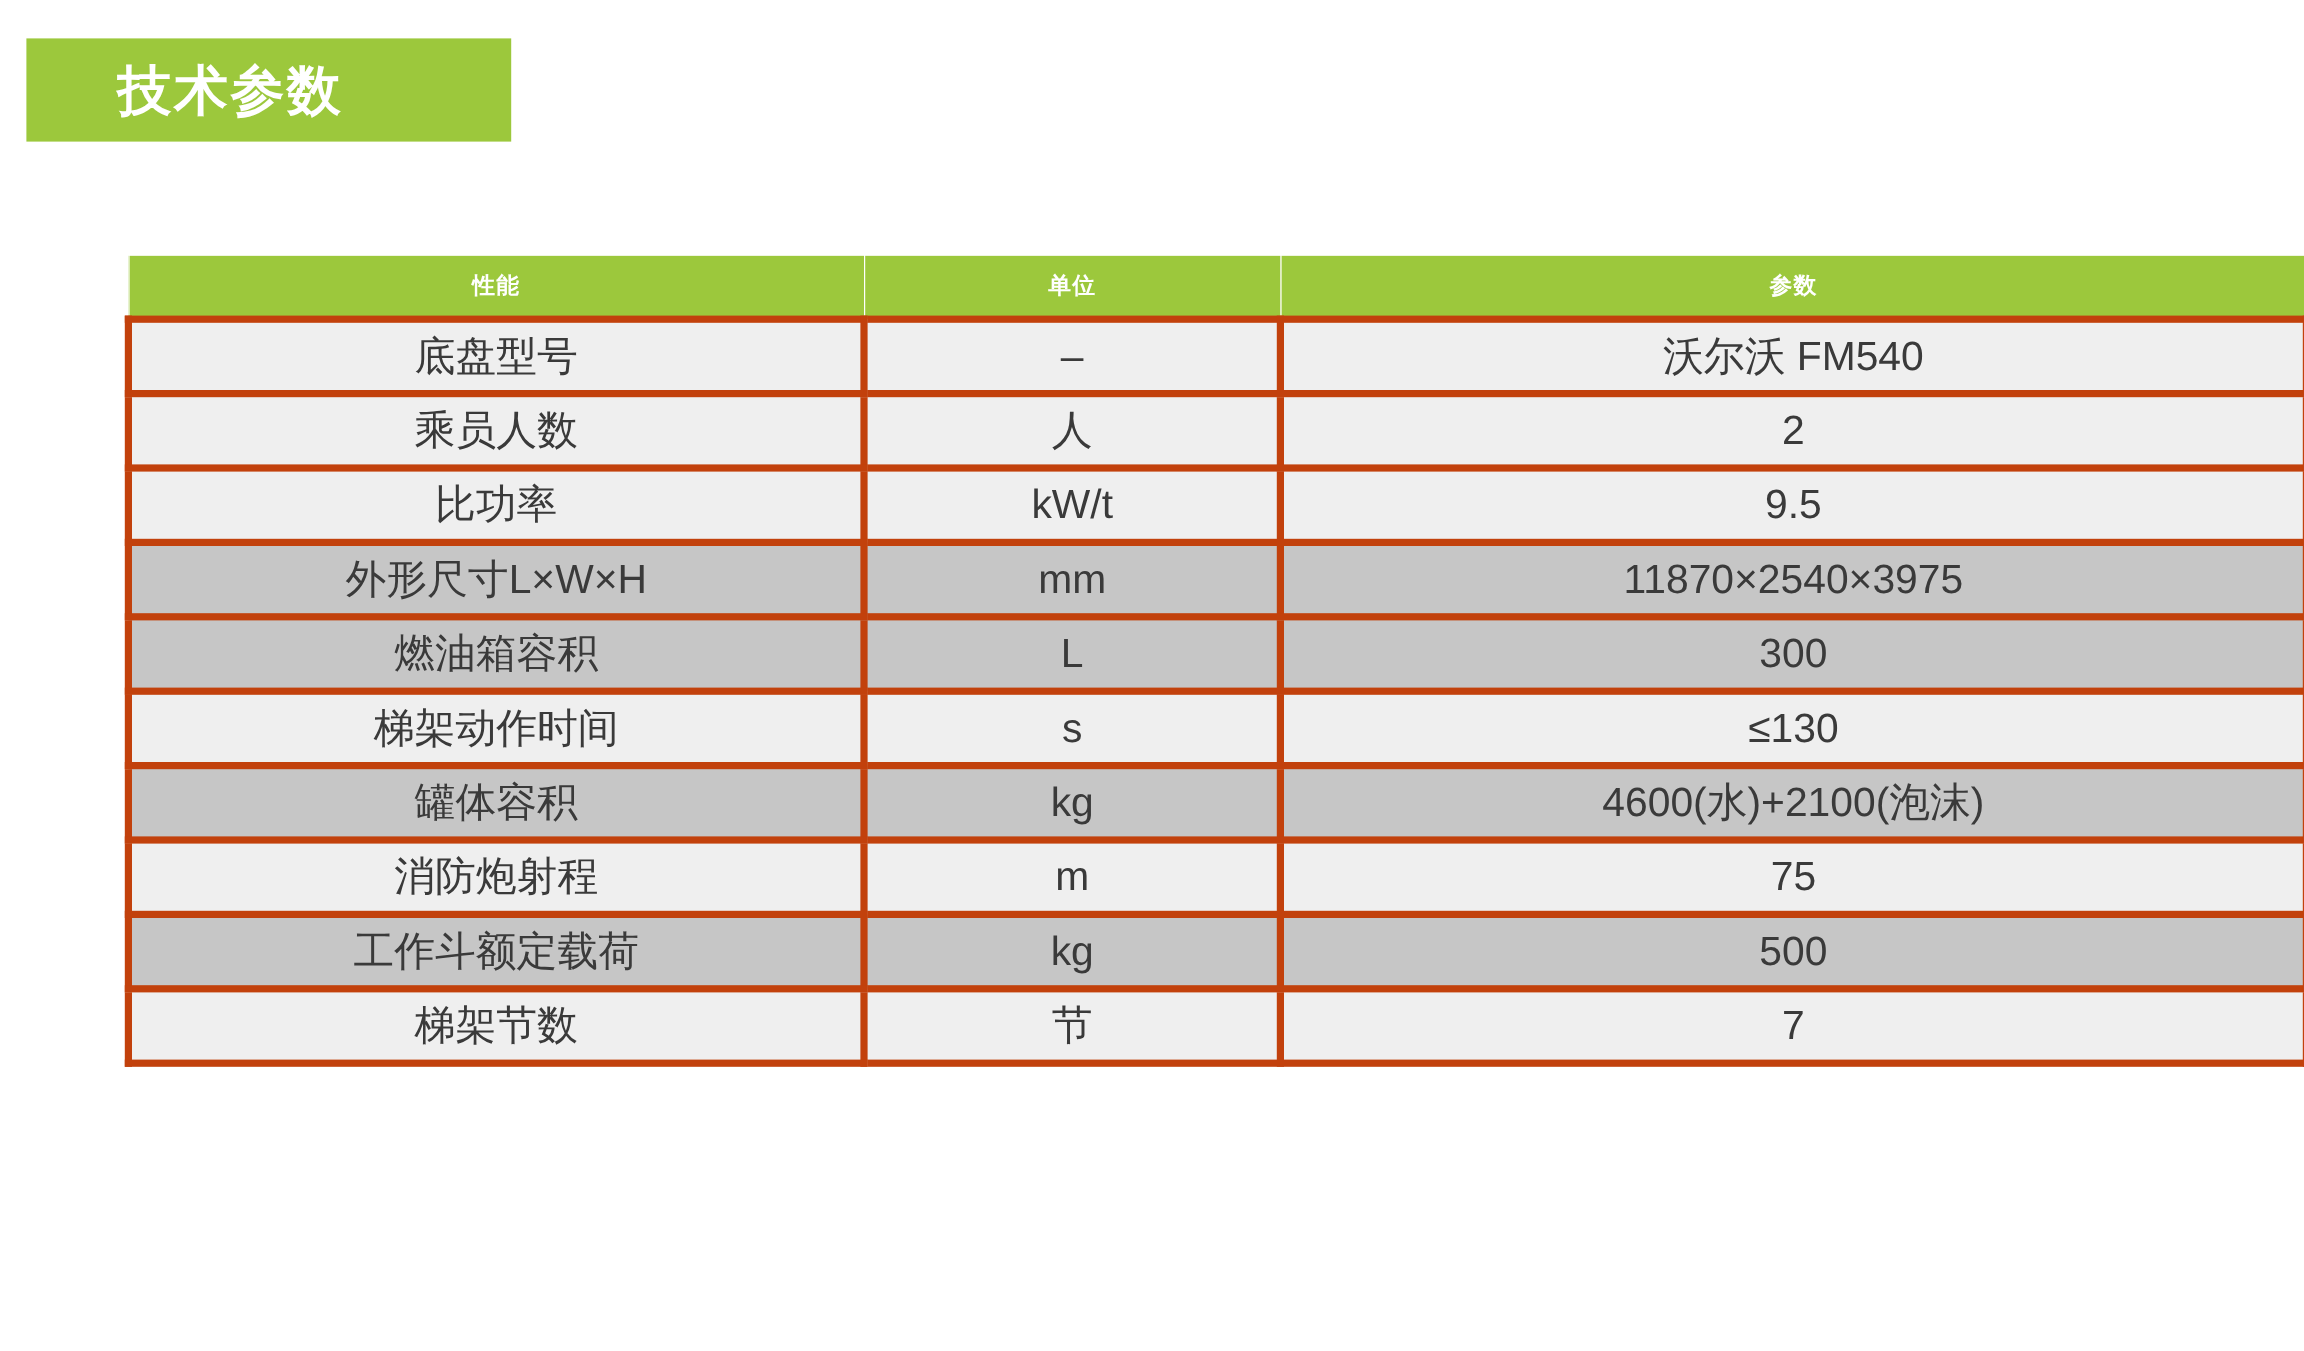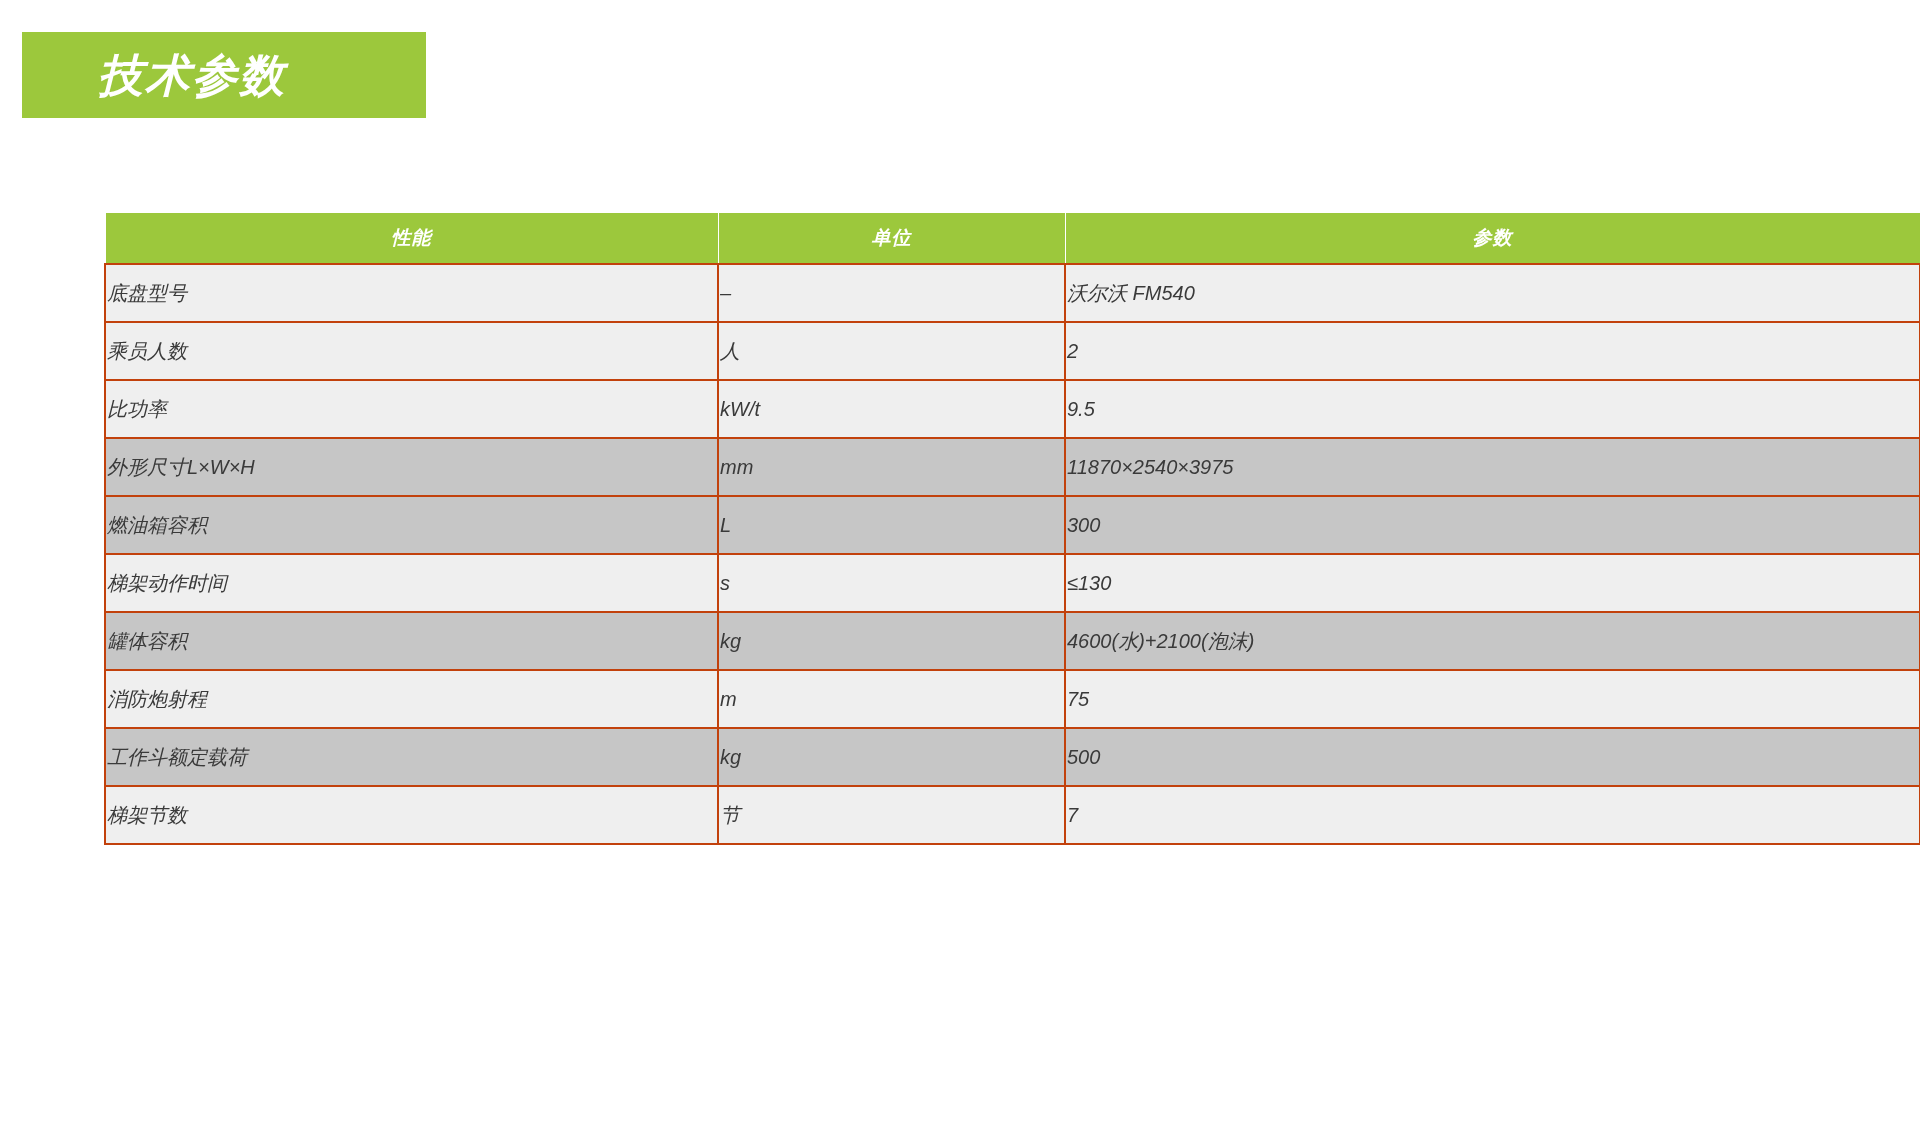--- a/index.html
+++ b/index.html
@@ -12,21 +12,20 @@
     height: 1126px;
     font-family: "Liberation Sans", "DejaVu Sans", sans-serif;
     -webkit-font-smoothing: antialiased;
     overflow: hidden;
   }
   .page {
     position: relative;
     width: 1920px;
     height: 965px;
     box-sizing: border-box;
-    font-style: italic;
   }
   .title-banner {
     position: absolute;
     left: 22px;
     top: 32px;
     width: 404px;
     height: 86px;
     background: #9cc83c;
     display: flex;
     align-items: center;
@@ -58,24 +57,25 @@
     font-size: 19px;
     font-weight: bold;
     height: 48px;
     text-align: center;
     vertical-align: middle;
     border: 1px solid #ffffff;
     letter-spacing: 1px;
   }
   .spec-table tbody td {
     height: 54px;
+    text-align: center;
     vertical-align: middle;
-    font-size: 20px;
+    font-size: 34px;
     color: #3a3a3a;
-    border: 2px solid #c2410c;
+    border: 6px solid #c2410c;
     font-weight: 400;
   }
   .spec-table tbody tr.odd td {
     background: #efefef;
   }
   .spec-table tbody tr.even td {
     background: #c6c6c6;
   }
 </style>
 </head>

